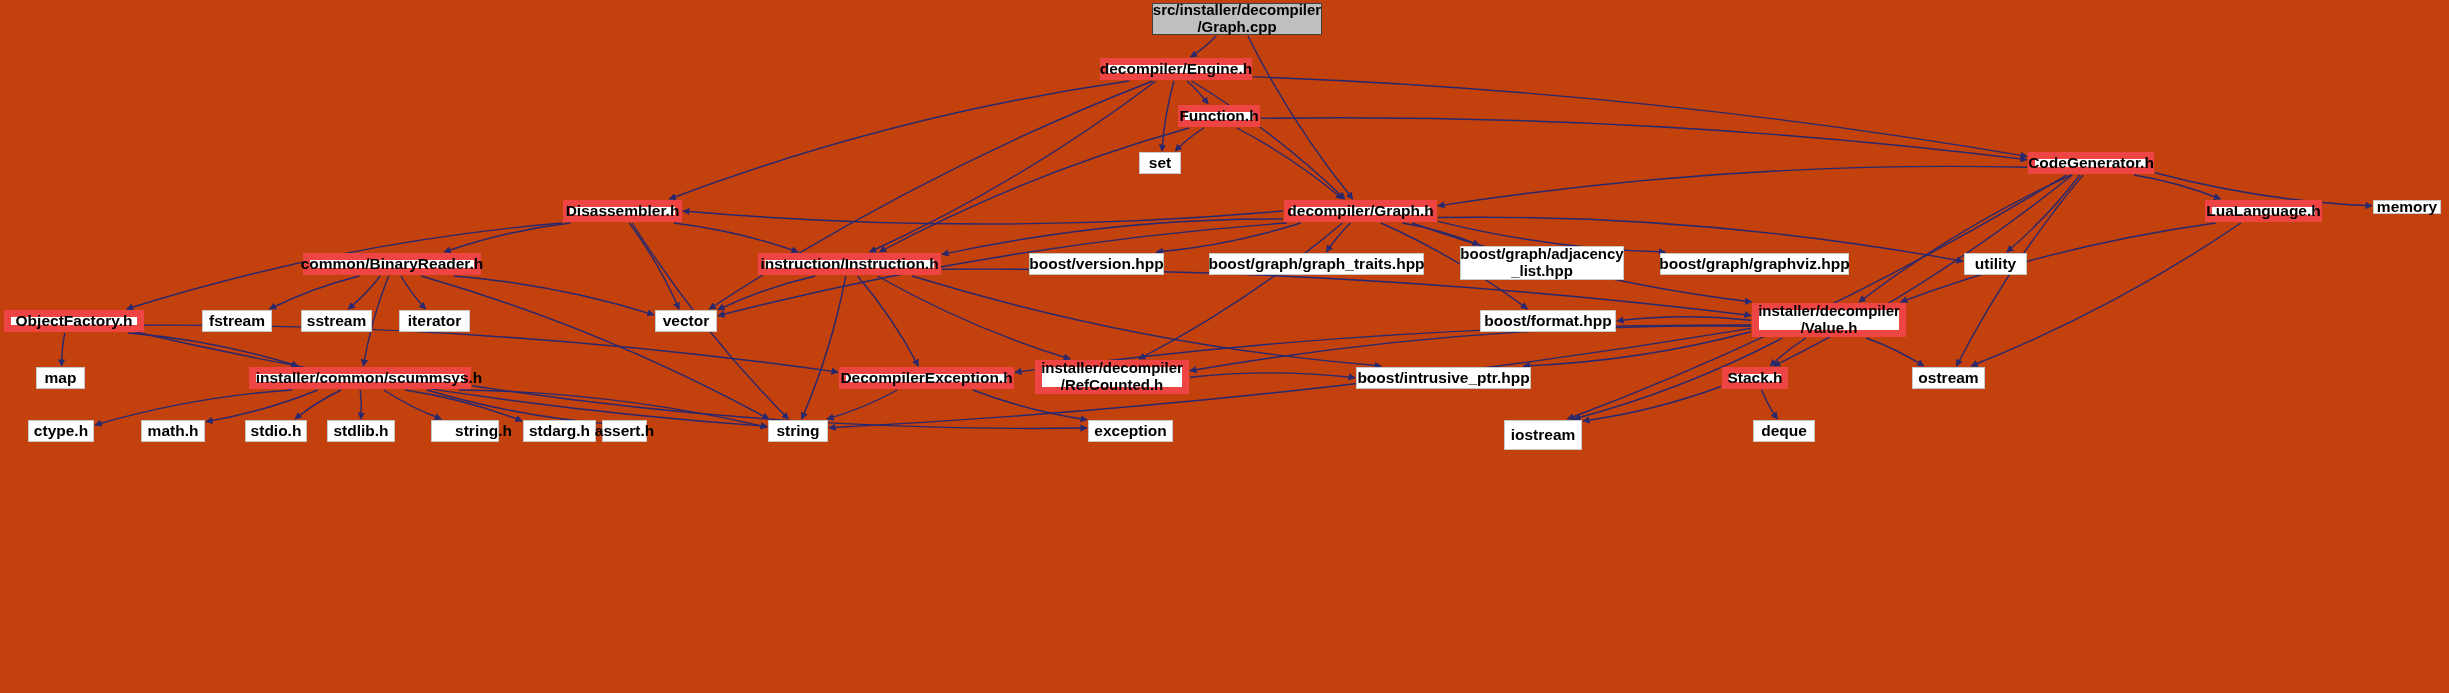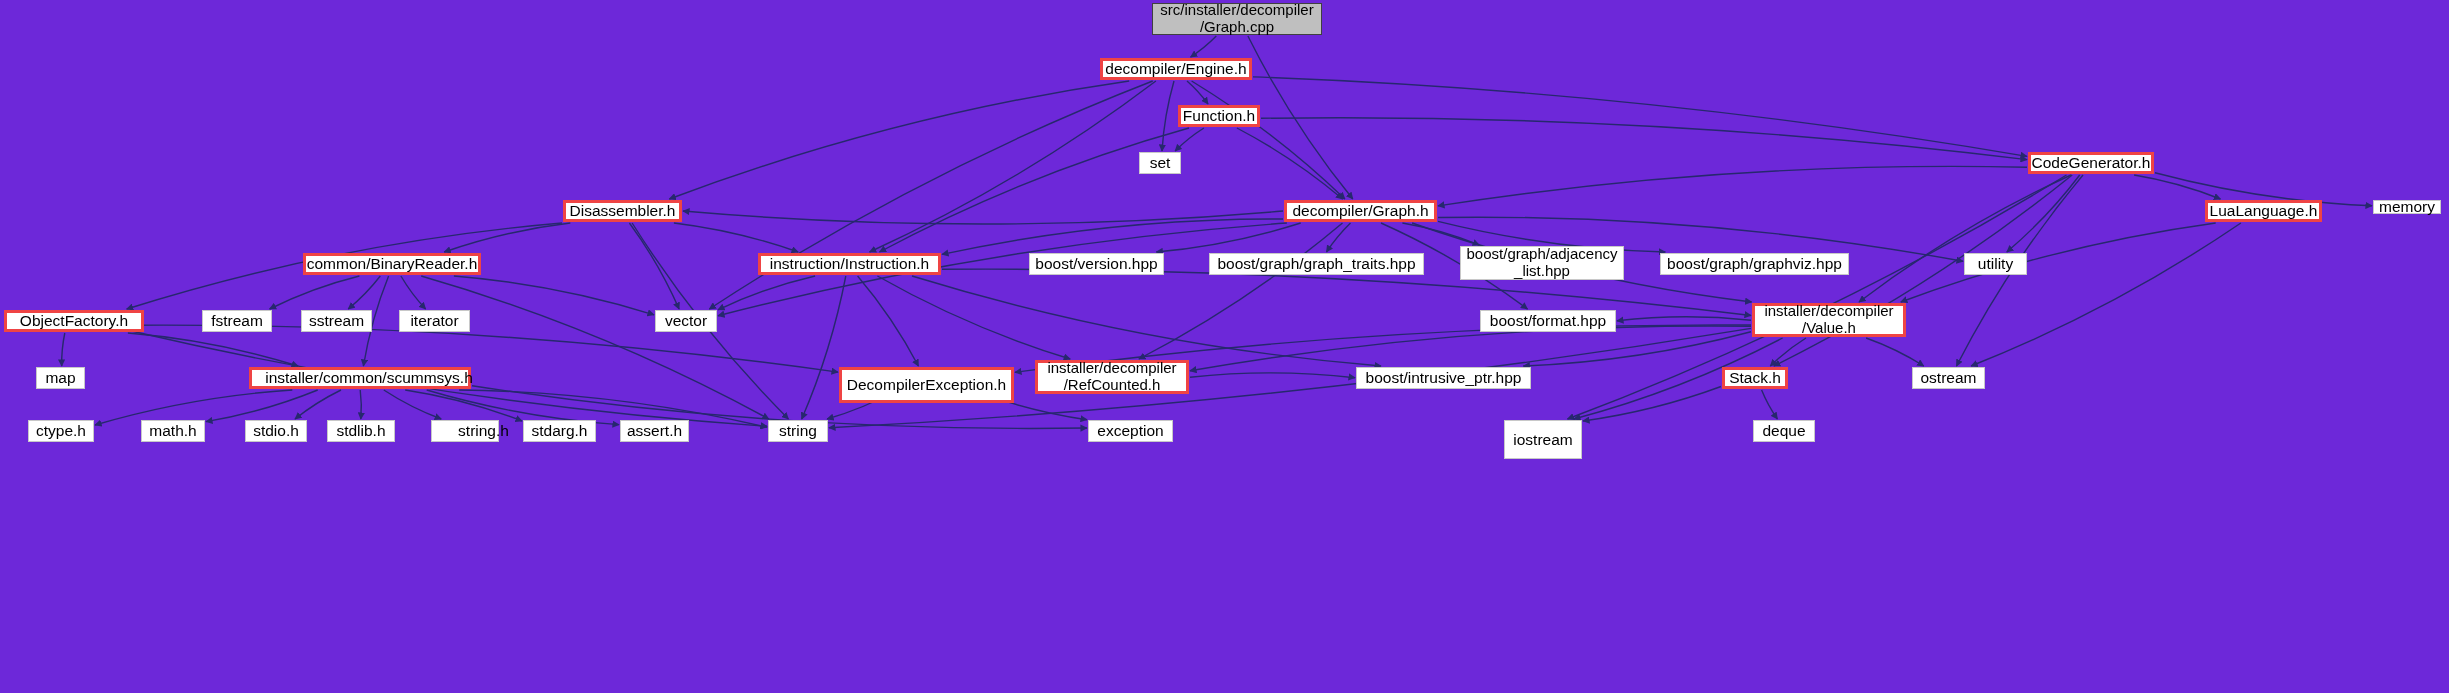--- a/index.html
+++ b/index.html
@@ -5,23 +5,24 @@
 <style>
   html, body {
     margin: 0;
     padding: 0;
     background: #ffffff;
   }
   #graph-canvas {
     position: relative;
     width: 2449px;
     height: 693px;
-    background: #6d28d9;
+    background: #c2410c;
     font-family: "Liberation Sans", sans-serif;
     overflow: hidden;
+    font-weight: bold;
   }
   #edge-layer {
     position: absolute;
     left: 0;
     top: 0;
     width: 2449px;
     height: 693px;
     pointer-events: none;
   }
   .gnode {
@@ -33,21 +34,21 @@
     text-align: center;
     line-height: 1.12;
     color: #000000;
     background: #ffffff;
     border: 1px solid #c8c8c8;
     font-size: 15.5px;
     white-space: pre;
     z-index: 5;
   }
   .gnode.header {
-    border: 3px solid #ef4444;
+    border: 7px solid #ef4444;
   }
   .gnode.root {
     border: 1px solid #404040;
     background: #bfbfbf;
   }
 </style>
 </head>
 <body>
 
 <div id="graph-canvas">
@@ -159,31 +160,31 @@
       <div class="gnode header" style="left: 4px; top: 310px; width: 140px; height: 22px;">ObjectFactory.h</div>
       <div class="gnode system" style="left: 202px; top: 310px; width: 70px; height: 22px;">fstream</div>
       <div class="gnode system" style="left: 301px; top: 310px; width: 71px; height: 22px;">sstream</div>
       <div class="gnode system" style="left: 399px; top: 310px; width: 71px; height: 22px;">iterator</div>
       <div class="gnode system" style="left: 655px; top: 310px; width: 62px; height: 22px;">vector</div>
       <div class="gnode system" style="left: 1480px; top: 310px; width: 136px; height: 22px;">boost/format.hpp</div>
       <div class="gnode header" style="left: 1752px; top: 303px; width: 154px; height: 34px; font-size: 15px;">installer/decompiler
 /Value.h</div>
       <div class="gnode system" style="left: 36px; top: 367px; width: 49px; height: 22px;">map</div>
       <div class="gnode header" style="left: 249px; top: 367px; width: 222px; height: 22px; padding-left: 18px;">installer/common/scummsys.h</div>
-      <div class="gnode header" style="left: 839px; top: 367px; width: 175px; height: 36px;">DecompilerException.h</div>
+      <div class="gnode header" style="left: 839px; top: 367px; width: 175px; height: 22px;">DecompilerException.h</div>
       <div class="gnode header" style="left: 1035px; top: 360px; width: 154px; height: 34px; font-size: 15px;">installer/decompiler
 /RefCounted.h</div>
       <div class="gnode system" style="left: 1356px; top: 367px; width: 175px; height: 22px;">boost/intrusive_ptr.hpp</div>
       <div class="gnode header" style="left: 1722px; top: 367px; width: 66px; height: 22px;">Stack.h</div>
       <div class="gnode system" style="left: 1912px; top: 367px; width: 73px; height: 22px;">ostream</div>
       <div class="gnode system" style="left: 28px; top: 420px; width: 66px; height: 22px;">ctype.h</div>
       <div class="gnode system" style="left: 141px; top: 420px; width: 64px; height: 22px;">math.h</div>
       <div class="gnode system" style="left: 245px; top: 420px; width: 62px; height: 22px;">stdio.h</div>
       <div class="gnode system" style="left: 327px; top: 420px; width: 68px; height: 22px;">stdlib.h</div>
       <div class="gnode system" style="left: 431px; top: 420px; width: 68px; height: 22px; padding-left: 37px;">string.h</div>
       <div class="gnode system" style="left: 523px; top: 420px; width: 73px; height: 22px;">stdarg.h</div>
-      <div class="gnode system" style="left: 620px; top: 420px; width: 69px; height: 22px;">assert.h</div>
+      <div class="gnode system" style="left: 602px; top: 420px; width: 45px; height: 22px;">assert.h</div>
       <div class="gnode system" style="left: 768px; top: 420px; width: 60px; height: 22px;">string</div>
       <div class="gnode system" style="left: 1088px; top: 420px; width: 85px; height: 22px;">exception</div>
-      <div class="gnode system" style="left: 1504px; top: 420px; width: 78px; height: 39px;">iostream</div>
+      <div class="gnode system" style="left: 1504px; top: 420px; width: 78px; height: 30px;">iostream</div>
       <div class="gnode system" style="left: 1753px; top: 420px; width: 62px; height: 22px;">deque</div>
     </div>
 </div>
 
 </body></html>

